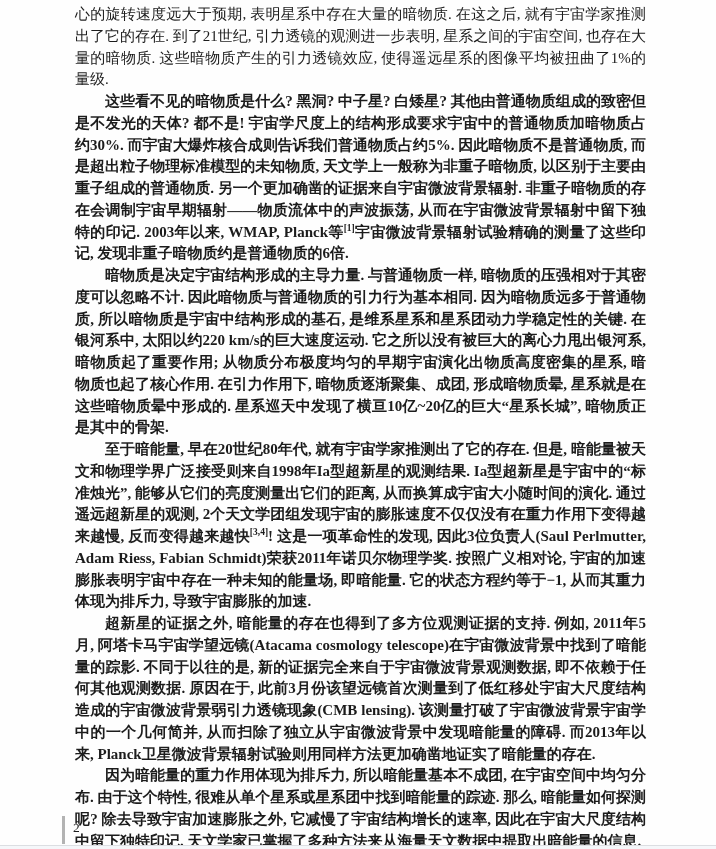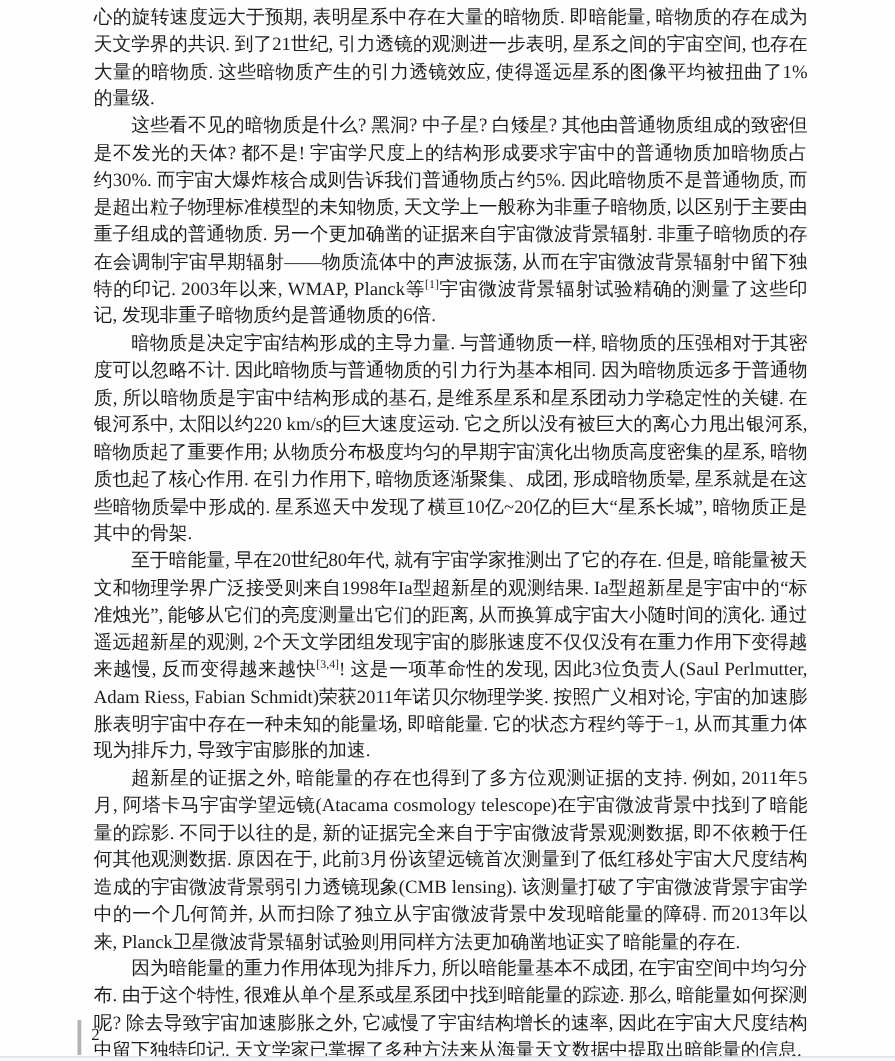--- a/index.html
+++ b/index.html
@@ -26,20 +26,21 @@
     font-size: 15px;
     line-height: 21.75px;
     text-align: justify;
   }
   .para {
     margin: 0;
     padding: 0;
   }
   .para.indent {
     text-indent: 2em;
+    font-weight: bold;
   }
   .para sup {
     font-size: 9.5px;
     line-height: 0;
     vertical-align: super;
   }
   .footer {
     position: absolute;
     left: 0;
     top: 814px;
@@ -70,21 +71,21 @@
     height: 4px;
     border-top: 1px solid #dcdee2;
     background: #f5f7fa;
   }
 </style>
 </head>
 <body>
 
 <div class="page">
   <div class="text-block">
-      <p class="para"><span>心的旋转速度远大于预期, 表明星系中存在大量的暗物质. 即暗能量, 暗物质的存在成为天文学界的共识. 到了21世纪, 引力透镜的观测进一步表明, 星系之间的宇宙空间, 也存在大量的暗物质. 这些暗物质产生的引力透镜效应, 使得遥远星系的图像平均被扭曲了1%的量级.</span></p>
+      <p class="para"><span>心的旋转速度远大于预期, 表明星系中存在大量的暗物质. 在这之后, 就有宇宙学家推测出了它的存在. 到了21世纪, 引力透镜的观测进一步表明, 星系之间的宇宙空间, 也存在大量的暗物质. 这些暗物质产生的引力透镜效应, 使得遥远星系的图像平均被扭曲了1%的量级.</span></p>
       <p class="para indent"><span>这些看不见的暗物质是什么? 黑洞? 中子星? 白矮星? 其他由普通物质组成的致密但是不发光的天体? 都不是! 宇宙学尺度上的结构形成要求宇宙中的普通物质加暗物质占约30%. 而宇宙大爆炸核合成则告诉我们普通物质占约5%. 因此暗物质不是普通物质, 而是超出粒子物理标准模型的未知物质, 天文学上一般称为非重子暗物质, 以区别于主要由重子组成的普通物质. 另一个更加确凿的证据来自宇宙微波背景辐射. 非重子暗物质的存在会调制宇宙早期辐射——物质流体中的声波振荡, 从而在宇宙微波背景辐射中留下独特的印记. 2003年以来, WMAP, Planck等</span><sup>[1]</sup><span>宇宙微波背景辐射试验精确的测量了这些印记, 发现非重子暗物质约是普通物质的6倍.</span></p>
       <p class="para indent"><span>暗物质是决定宇宙结构形成的主导力量. 与普通物质一样, 暗物质的压强相对于其密度可以忽略不计. 因此暗物质与普通物质的引力行为基本相同. 因为暗物质远多于普通物质, 所以暗物质是宇宙中结构形成的基石, 是维系星系和星系团动力学稳定性的关键. 在银河系中, 太阳以约220 km/s的巨大速度运动. 它之所以没有被巨大的离心力甩出银河系, 暗物质起了重要作用; 从物质分布极度均匀的早期宇宙演化出物质高度密集的星系, 暗物质也起了核心作用. 在引力作用下, 暗物质逐渐聚集、成团, 形成暗物质晕, 星系就是在这些暗物质晕中形成的. 星系巡天中发现了横亘10亿~20亿的巨大“星系长城”, 暗物质正是其中的骨架.</span></p>
       <p class="para indent"><span>至于暗能量, 早在20世纪80年代, 就有宇宙学家推测出了它的存在. 但是, 暗能量被天文和物理学界广泛接受则来自1998年Ia型超新星的观测结果. Ia型超新星是宇宙中的“标准烛光”, 能够从它们的亮度测量出它们的距离, 从而换算成宇宙大小随时间的演化. 通过遥远超新星的观测, 2个天文学团组发现宇宙的膨胀速度不仅仅没有在重力作用下变得越来越慢, 反而变得越来越快</span><sup>[3,4]</sup><span>! 这是一项革命性的发现, 因此3位负责人(Saul Perlmutter, Adam Riess, Fabian Schmidt)荣获2011年诺贝尔物理学奖. 按照广义相对论, 宇宙的加速膨胀表明宇宙中存在一种未知的能量场, 即暗能量. 它的状态方程约等于−1, 从而其重力体现为排斥力, 导致宇宙膨胀的加速.</span></p>
       <p class="para indent"><span>超新星的证据之外, 暗能量的存在也得到了多方位观测证据的支持. 例如, 2011年5月, 阿塔卡马宇宙学望远镜(Atacama cosmology telescope)在宇宙微波背景中找到了暗能量的踪影. 不同于以往的是, 新的证据完全来自于宇宙微波背景观测数据, 即不依赖于任何其他观测数据. 原因在于, 此前3月份该望远镜首次测量到了低红移处宇宙大尺度结构造成的宇宙微波背景弱引力透镜现象(CMB lensing). 该测量打破了宇宙微波背景宇宙学中的一个几何简并, 从而扫除了独立从宇宙微波背景中发现暗能量的障碍. 而2013年以来, Planck卫星微波背景辐射试验则用同样方法更加确凿地证实了暗能量的存在.</span></p>
       <p class="para indent"><span>因为暗能量的重力作用体现为排斥力, 所以暗能量基本不成团, 在宇宙空间中均匀分布. 由于这个特性, 很难从单个星系或星系团中找到暗能量的踪迹. 那么, 暗能量如何探测呢? 除去导致宇宙加速膨胀之外, 它减慢了宇宙结构增长的速率, 因此在宇宙大尺度结构中留下独特印记. 天文学家已掌握了多种方法来从海量天文数据中提取出暗能量的信息.</span></p>
     </div>
   <div class="footer">
     <div class="footer-bar"></div>
     <div class="page-number">2</div>
   </div>

